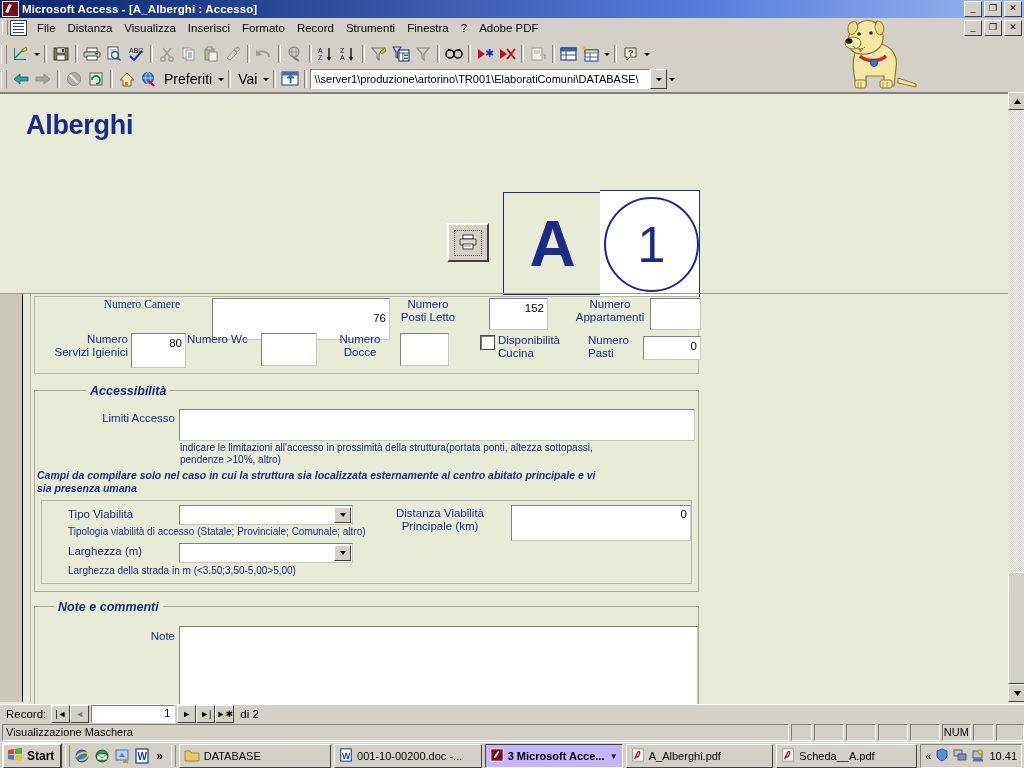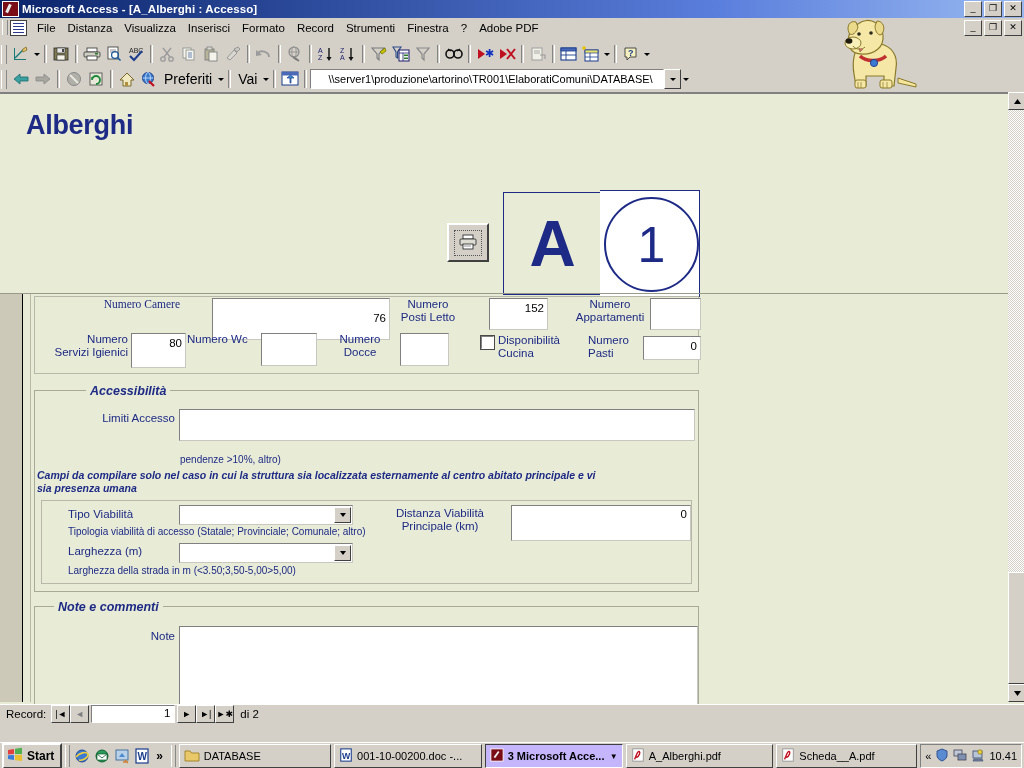--- a/index.html
+++ b/index.html
@@ -69,21 +69,21 @@
     position:relative;cursor:default;
   }
   .tbtn svg{display:block;}
   .arrow-dn{width:9px;height:21px;display:flex;align-items:center;justify-content:center;}
   .arrow-dn::after{content:"";border-left:3px solid transparent;border-right:3px solid transparent;
     border-top:3px solid #000;}
   .tb-text{padding:0 4px;font-size:14px;}
   .addrbox{
     height:18px;background:#fff;border-top:1px solid #808080;border-left:1px solid #808080;
     border-right:1px solid #fff;border-bottom:1px solid #fff;
-    display:flex;align-items:center;font-size:11px;padding-left:17px;width:335px;overflow:hidden;
+    display:flex;align-items:center;font-size:11px;padding-left:3px;width:335px;overflow:hidden;
     white-space:nowrap;
   }
   .addr-drop{width:15px;height:18px;background:#d4d0c8;
     border-top:1px solid #fff;border-left:1px solid #fff;
     border-right:1px solid #404040;border-bottom:1px solid #404040;
     display:flex;align-items:center;justify-content:center;}
   .addr-drop::after{content:"";border-left:3px solid transparent;border-right:3px solid transparent;
     border-top:3px solid #000;}
 
   
@@ -617,20 +617,21 @@
       <div class="lbl" style="left:588px;top:240px;width:60px;">Numero</div>
       <div class="lbl" style="left:588px;top:253px;width:60px;">Pasti</div>
       <div class="fld" style="left:643px;top:242px;width:53px;height:20px;padding-top:2px;">0</div>
 
       <div class="grp" style="left:34px;top:296px;width:663px;height:200px;"></div>
       <div class="grp-cap" style="left:86px;top:290px;">Accessibilità</div>
 
       <div class="lbl r" style="left:40px;top:318px;width:135px;">Limiti Accesso</div>
       <div class="fld" style="left:179px;top:315px;width:511px;height:30px;"></div>
 
+      <div class="hint" style="left:180px;top:348px;width:520px;">indicare le limitazioni all'accesso in prossimità della struttura(portata ponti, altezza sottopassi,</div>
       <div class="hint" style="left:180px;top:360px;width:520px;">pendenze &gt;10%, altro)</div>
 
       <div class="warn" style="left:37px;top:375px;width:660px;">Campi da compilare solo nel caso in cui la struttura sia localizzata esternamente al centro abitato principale e vi</div>
       <div class="warn" style="left:37px;top:388px;width:660px;">sia presenza umana</div>
 
       <div class="panel" style="left:41px;top:406px;width:649px;height:82px;"></div>
 
       <div class="lbl" style="left:68px;top:414px;width:120px;">Tipo Viabilità</div>
       <div class="combo" style="left:179px;top:411px;width:172px;height:18px;">
         <div class="cbtn"></div>
@@ -674,20 +675,31 @@
     <div class="rl">Record:</div>
     <div class="navb">|◄</div>
     <div class="navb dis">◄</div>
     <div class="recbox">1</div>
     <div class="navb">►</div>
     <div class="navb">►|</div>
     <div class="navb">►✱</div>
     <div class="rl">di 2</div>
   </div>
 
+  <div class="statusbar">
+    <div class="sbox" style="width:816px;margin-left:2px;">Visualizzazione Maschera</div>
+    <div class="sbox" style="width:17px;margin-left:2px;"></div>
+    <div class="sbox" style="width:26px;margin-left:2px;"></div>
+    <div class="sbox" style="width:26px;margin-left:2px;"></div>
+    <div class="sbox" style="width:26px;margin-left:2px;"></div>
+    <div class="sbox" style="width:26px;margin-left:2px;"></div>
+    <div class="sbox" style="width:28px;margin-left:2px;text-align:center;padding-left:0;">NUM</div>
+    <div class="sbox" style="width:17px;margin-left:2px;"></div>
+    <div class="sbox" style="width:24px;margin-left:2px;"></div>
+  </div>
 
   <div class="taskbar">
     <div class="startbtn">
       <span>
         <svg width="16" height="15" viewBox="0 0 16 15">
           <path d="M1 3 L7 2 L7 7 L1 7.5 Z" fill="#e04040"></path>
           <path d="M8 1.8 L15 0.8 L15 7 L8 7 Z" fill="#50b050"></path>
           <path d="M1 8.3 L7 8 L7 13 L1 12 Z" fill="#3a7ad8"></path>
           <path d="M8 8 L15 7.8 L15 14 L8 13.2 Z" fill="#e8c030"></path>
         </svg>

